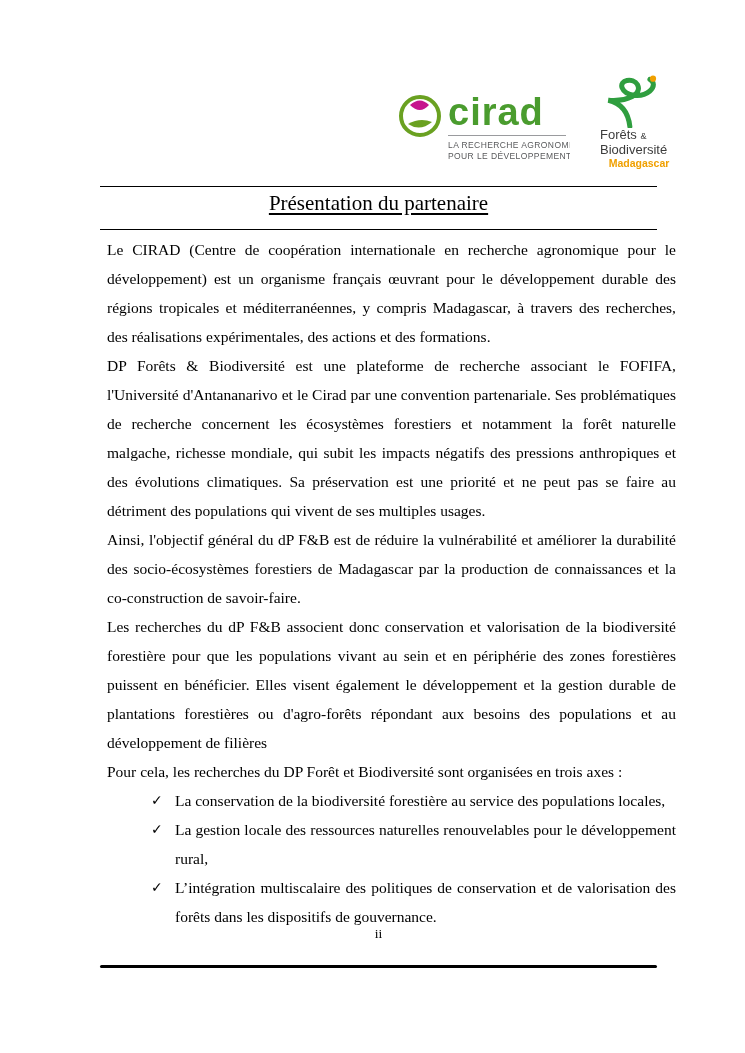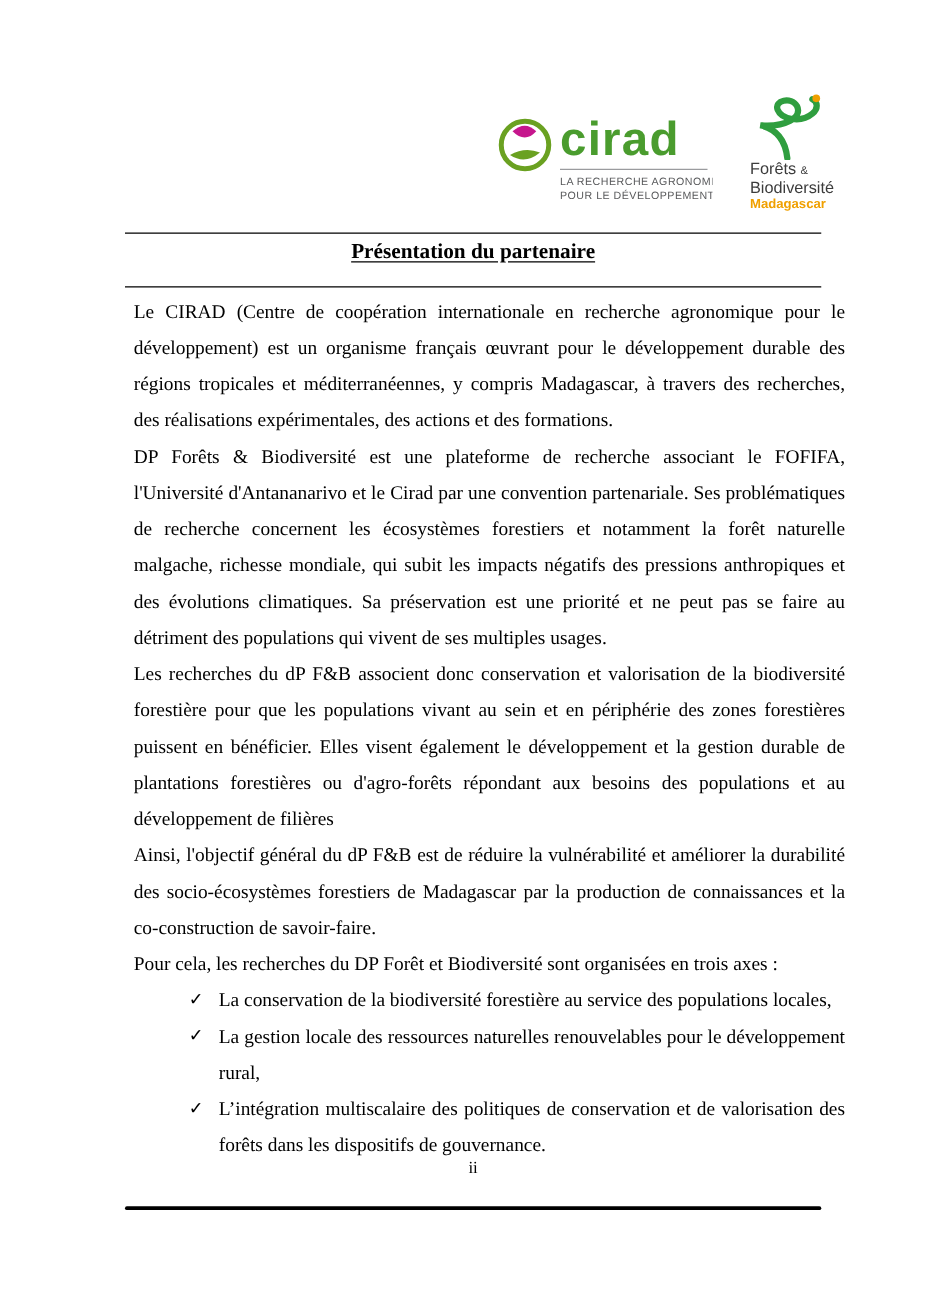--- a/index.html
+++ b/index.html
@@ -56,38 +56,38 @@
     padding-left: 30px;
     line-height: 14px;
   }
   .fb-line1 { font-size: 13px; }
   .fb-amp { font-size: 9px; color: #3c3c3c; }
   .fb-line2 { font-size: 13px; }
   .fb-line3 {
     font-size: 10.5px;
     font-weight: bold;
     color: #f0a000;
-    text-align: left;
+    text-align: center;
     padding-right: 4px;
     line-height: 13px;
   }
 
   
   .rule { position: absolute; left: 100px; width: 557px; height: 1px; background: #000; }
   .rule-top { top: 186px; }
   .rule-bottom { top: 229px; }
   .doc-title {
     position: absolute;
     left: 100px;
     top: 191px;
     width: 557px;
     margin: 0;
     text-align: center;
-    font-size: 17px;
-    font-weight: bold;
+    font-size: 21px;
+    font-weight: normal;
     text-decoration: underline;
     text-underline-offset: 3px;
   }
 
   
   .body-text {
     position: absolute;
     left: 107px;
     top: 235px;
     width: 569px;
@@ -162,22 +162,22 @@
     </div>
   </div>
 
   <div class="rule rule-top"></div>
   <h1 class="doc-title">Présentation du partenaire</h1>
   <div class="rule rule-bottom"></div>
 
   <div class="body-text">
     <p>Le CIRAD (Centre de coopération internationale en recherche agronomique pour le développement) est un organisme français œuvrant pour le développement durable des régions tropicales et méditerranéennes, y compris Madagascar, à travers des recherches, des réalisations expérimentales, des actions et des formations.</p>
     <p>DP Forêts &amp; Biodiversité est une plateforme de recherche associant le FOFIFA, l'Université d'Antananarivo et le Cirad par une convention partenariale.  Ses problématiques de recherche concernent les écosystèmes forestiers et notamment la forêt naturelle malgache, richesse mondiale, qui subit les impacts négatifs des pressions anthropiques et des évolutions climatiques. Sa préservation est une priorité et ne peut pas se faire au détriment des populations qui vivent de ses multiples usages.</p>
+    <p>Ainsi, l'objectif général du dP F&amp;B est de réduire la vulnérabilité et améliorer la durabilité des socio-écosystèmes forestiers de Madagascar par la production de connaissances et la co-construction de savoir-faire.</p>
     <p>Les recherches du dP F&amp;B associent donc conservation et valorisation de la biodiversité forestière pour que les populations vivant au sein et en périphérie des zones forestières puissent en bénéficier. Elles visent également le développement et la gestion durable de plantations forestières ou d'agro-forêts répondant aux besoins des populations et au développement de filières</p>
-    <p>Ainsi, l'objectif général du dP F&amp;B est de réduire la vulnérabilité et améliorer la durabilité des socio-écosystèmes forestiers de Madagascar par la production de connaissances et la co-construction de savoir-faire.</p>
     <p>Pour cela, les recherches du DP Forêt et Biodiversité sont organisées en trois axes :</p>
 
     <ul class="axes-list">
       <li>
         <span class="check">✓</span>
         <span>La conservation de la biodiversité forestière au service des populations locales,</span>
       </li>
       <li>
         <span class="check">✓</span>
         <span>La gestion locale des ressources naturelles renouvelables pour le développement rural,</span>

